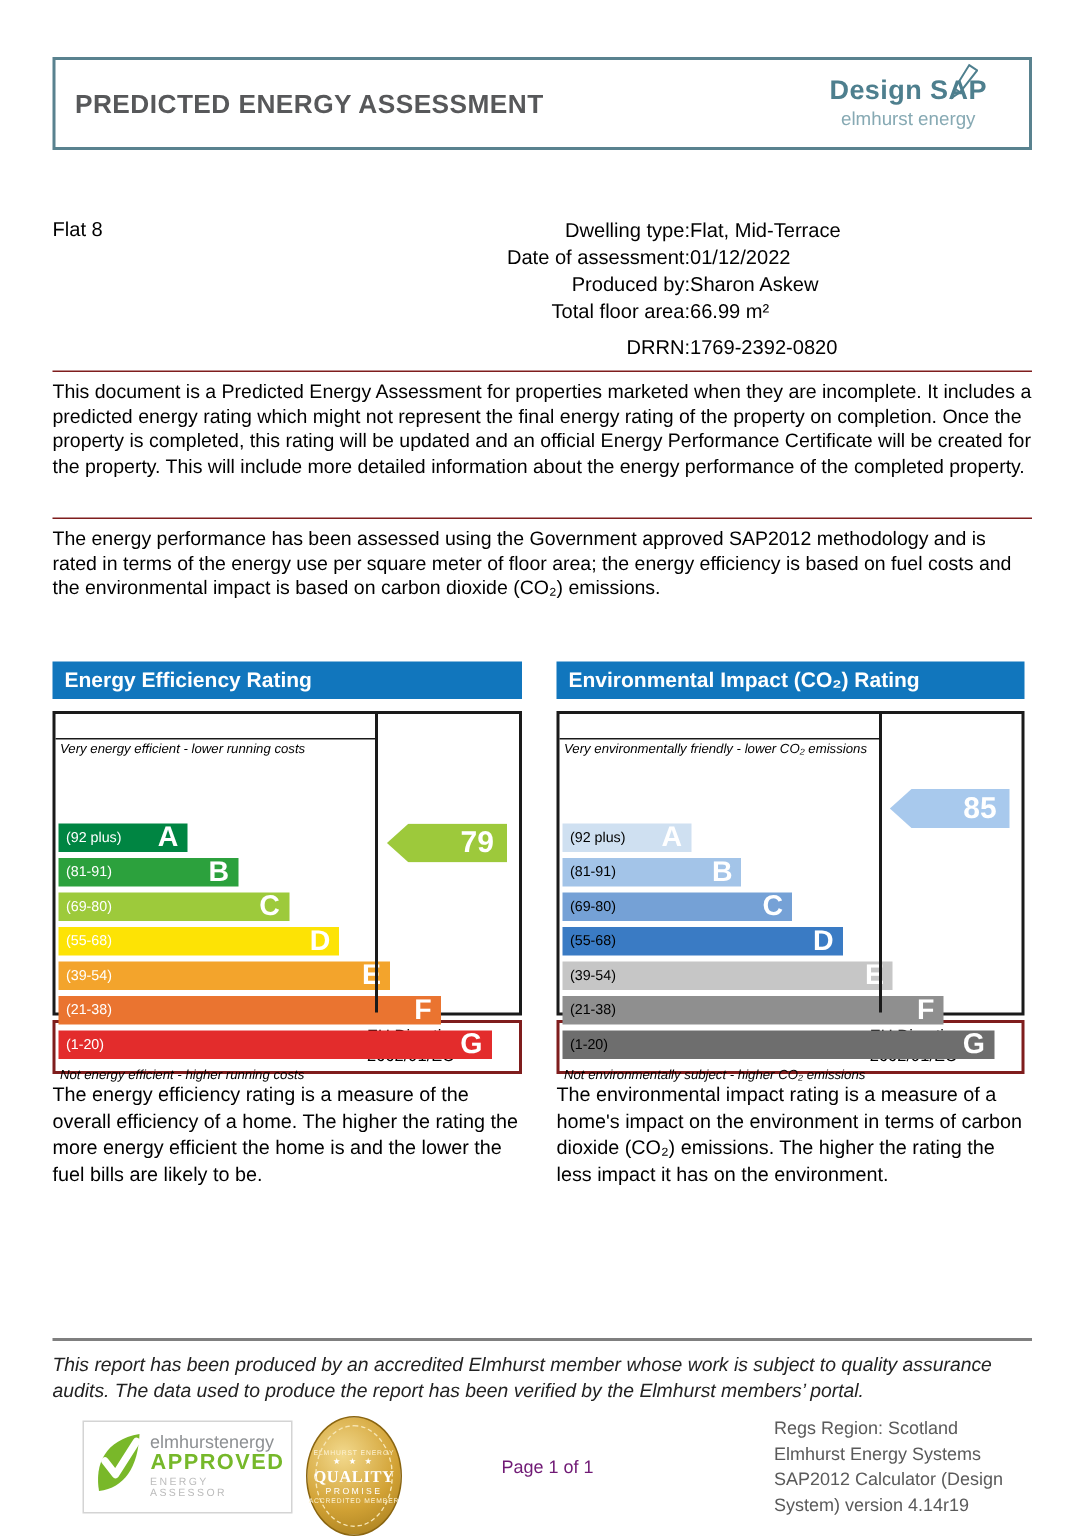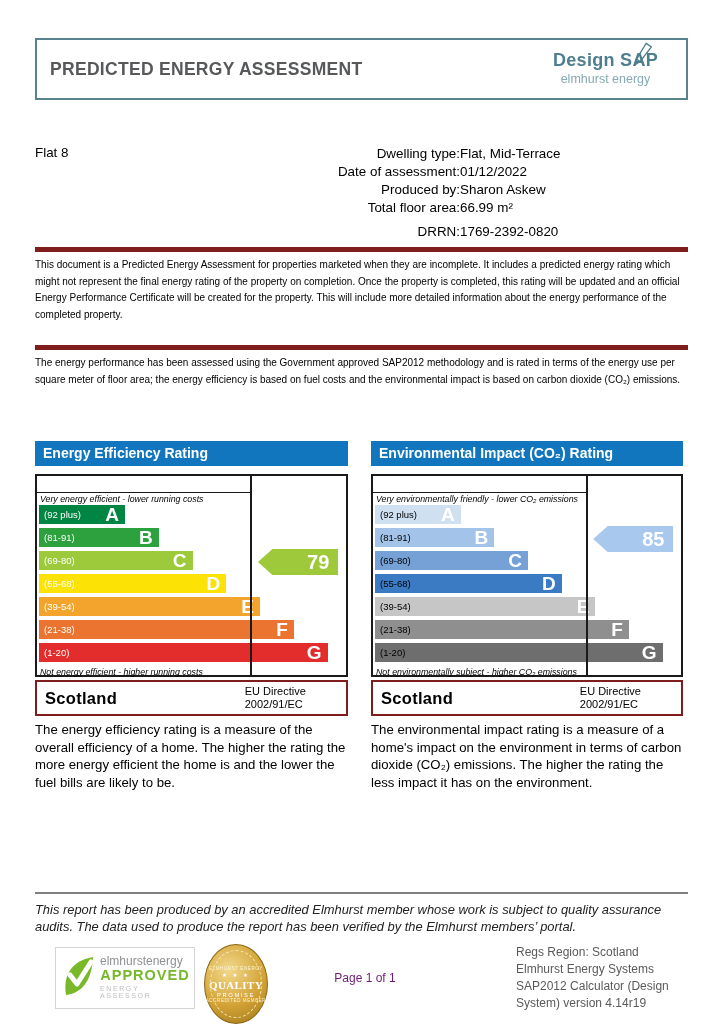--- a/index.html
+++ b/index.html
@@ -20,33 +20,33 @@
   .brand-sub { font-size:12.5px; color:#86a9b3; margin-top:1px; }
   .pencil { position:absolute; top:-8px; right:6px; }
   
   .property { position:absolute; left:35px; top:145px; width:653px; display:flex; font-size:13.4px; }
   .prop-name { width:283px; }
   .prop-fields { flex:1; }
   .prop-row { display:flex; line-height:18px;text-align:right; }
   .prop-row.gap { margin-top:6px; }
   .plabel { width:142px; }
   
-  .para { position:absolute; left:35px; width:653px; font-size:10px; line-height:16.5px; border-top:5px solid #7f1d1d; padding-top:5px; }
+  .para { position:absolute; left:35px; width:653px; font-size:13px; line-height:16.5px; border-top:1px solid #7f1d1d; padding-top:5px; }
   .para1 { top:247px; }
   .para2 { top:345px; }
   
   .chart-col { position:absolute; top:441px; width:313px; }
   .chart-col.left { left:35px; }
   .chart-col.right { left:371px; width:312px; }
   .chart-title-bar { height:25px; line-height:25px; color:#fff; font-weight:bold; font-size:14px; padding-left:8px; }
   .chart-frame { position:relative; margin-top:8px; border:2px solid #1a1a1a; height:203px; background:#fff; }
   .side-col { position:absolute; right:0; top:0; bottom:0; width:31%; border-left:2px solid #1a1a1a; }
   .strip { height:17px; border-bottom:1px solid #1a1a1a; width:69%; }
   .cap { font-size:8.8px; font-style:italic; padding:1px 3px; height:12px; line-height:11px; color:#000; }
-  .bands { padding-left:2px; }
+  .bands { padding-left:2px;margin-top:44px; }
   .band-row { height:19px; margin-bottom:4px; }
   .band-bar { height:19px; display:flex; align-items:center; justify-content:space-between; padding:0 6px 0 5px; }
   .band-range { font-size:9.5px; }
   .band-letter { font-size:19px; font-weight:bold; color:#fff; line-height:19px; }
   .rating-arrow {
     position:absolute; right:2.5%; width:26%; height:26px;
     clip-path:polygon(18% 0%, 100% 0%, 100% 100%, 18% 100%, 0% 50%);
     display:flex; align-items:center; justify-content:center;
     padding-left:13%; font-size:20px; font-weight:bold;
   }

